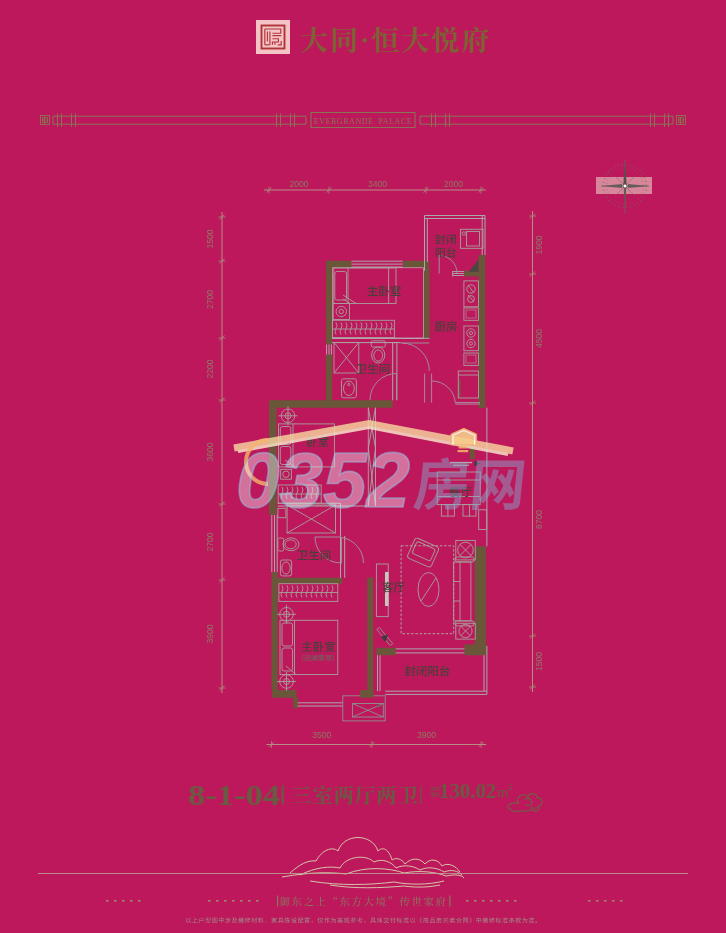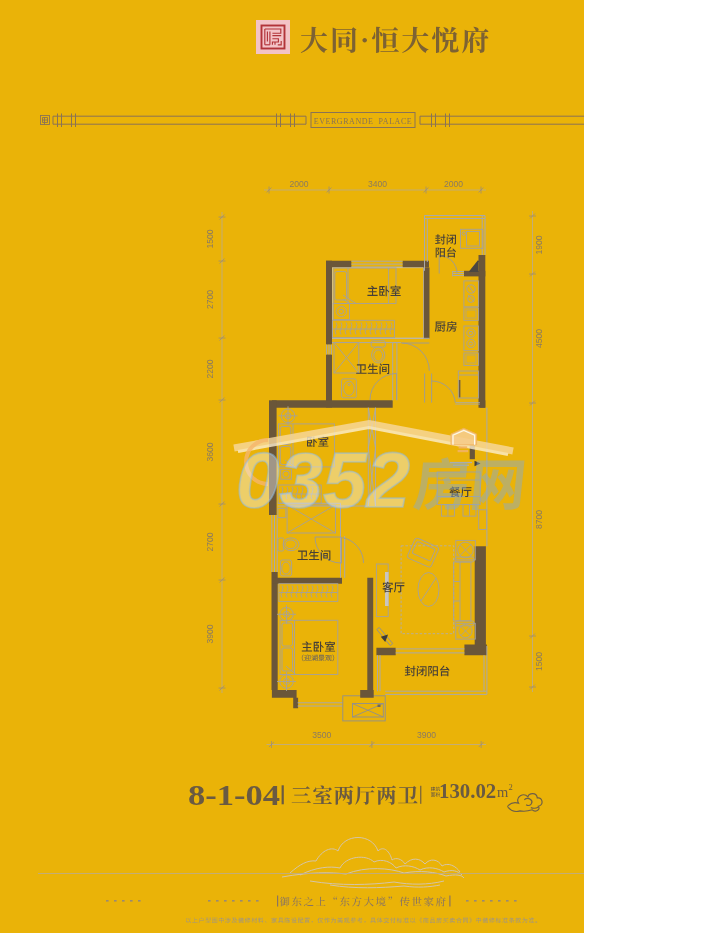--- a/index.html
+++ b/index.html
@@ -1,15 +1,15 @@
 <!DOCTYPE html>
 <html><head><meta charset="utf-8">
 <style>
 html,body{margin:0;padding:0;background:#ffffff;}
-#page{position:relative;width:584px;height:933px;background:#eab308;overflow:hidden;}
+#page{position:relative;width:726px;height:933px;background:#be185d;overflow:hidden;}
 </style></head><body>
 <div id="page">
 <svg width="726" height="933" viewBox="0 0 726 933" xmlns="http://www.w3.org/2000/svg">
 
 <rect x="256" y="20" width="34" height="34" fill="#f3c3c6"></rect>
 
 <g stroke="#b23439" fill="none">
 <rect x="261.5" y="25.5" width="23" height="23" stroke-width="1.9"></rect>
 <g stroke-width="1.15">
 <path d="M264.8 29 H280.8 V33.2 H272.4 M264.8 29 V44.8 M267.4 31.6 V41.6 M269.9 31.6 V44.8 M272.4 35.6 H281.2 M272.4 38.7 H278.4 V42 H272.4 V44.8 M275 42 V44.8 M277.8 44.8 H281.2 V41"></path>

